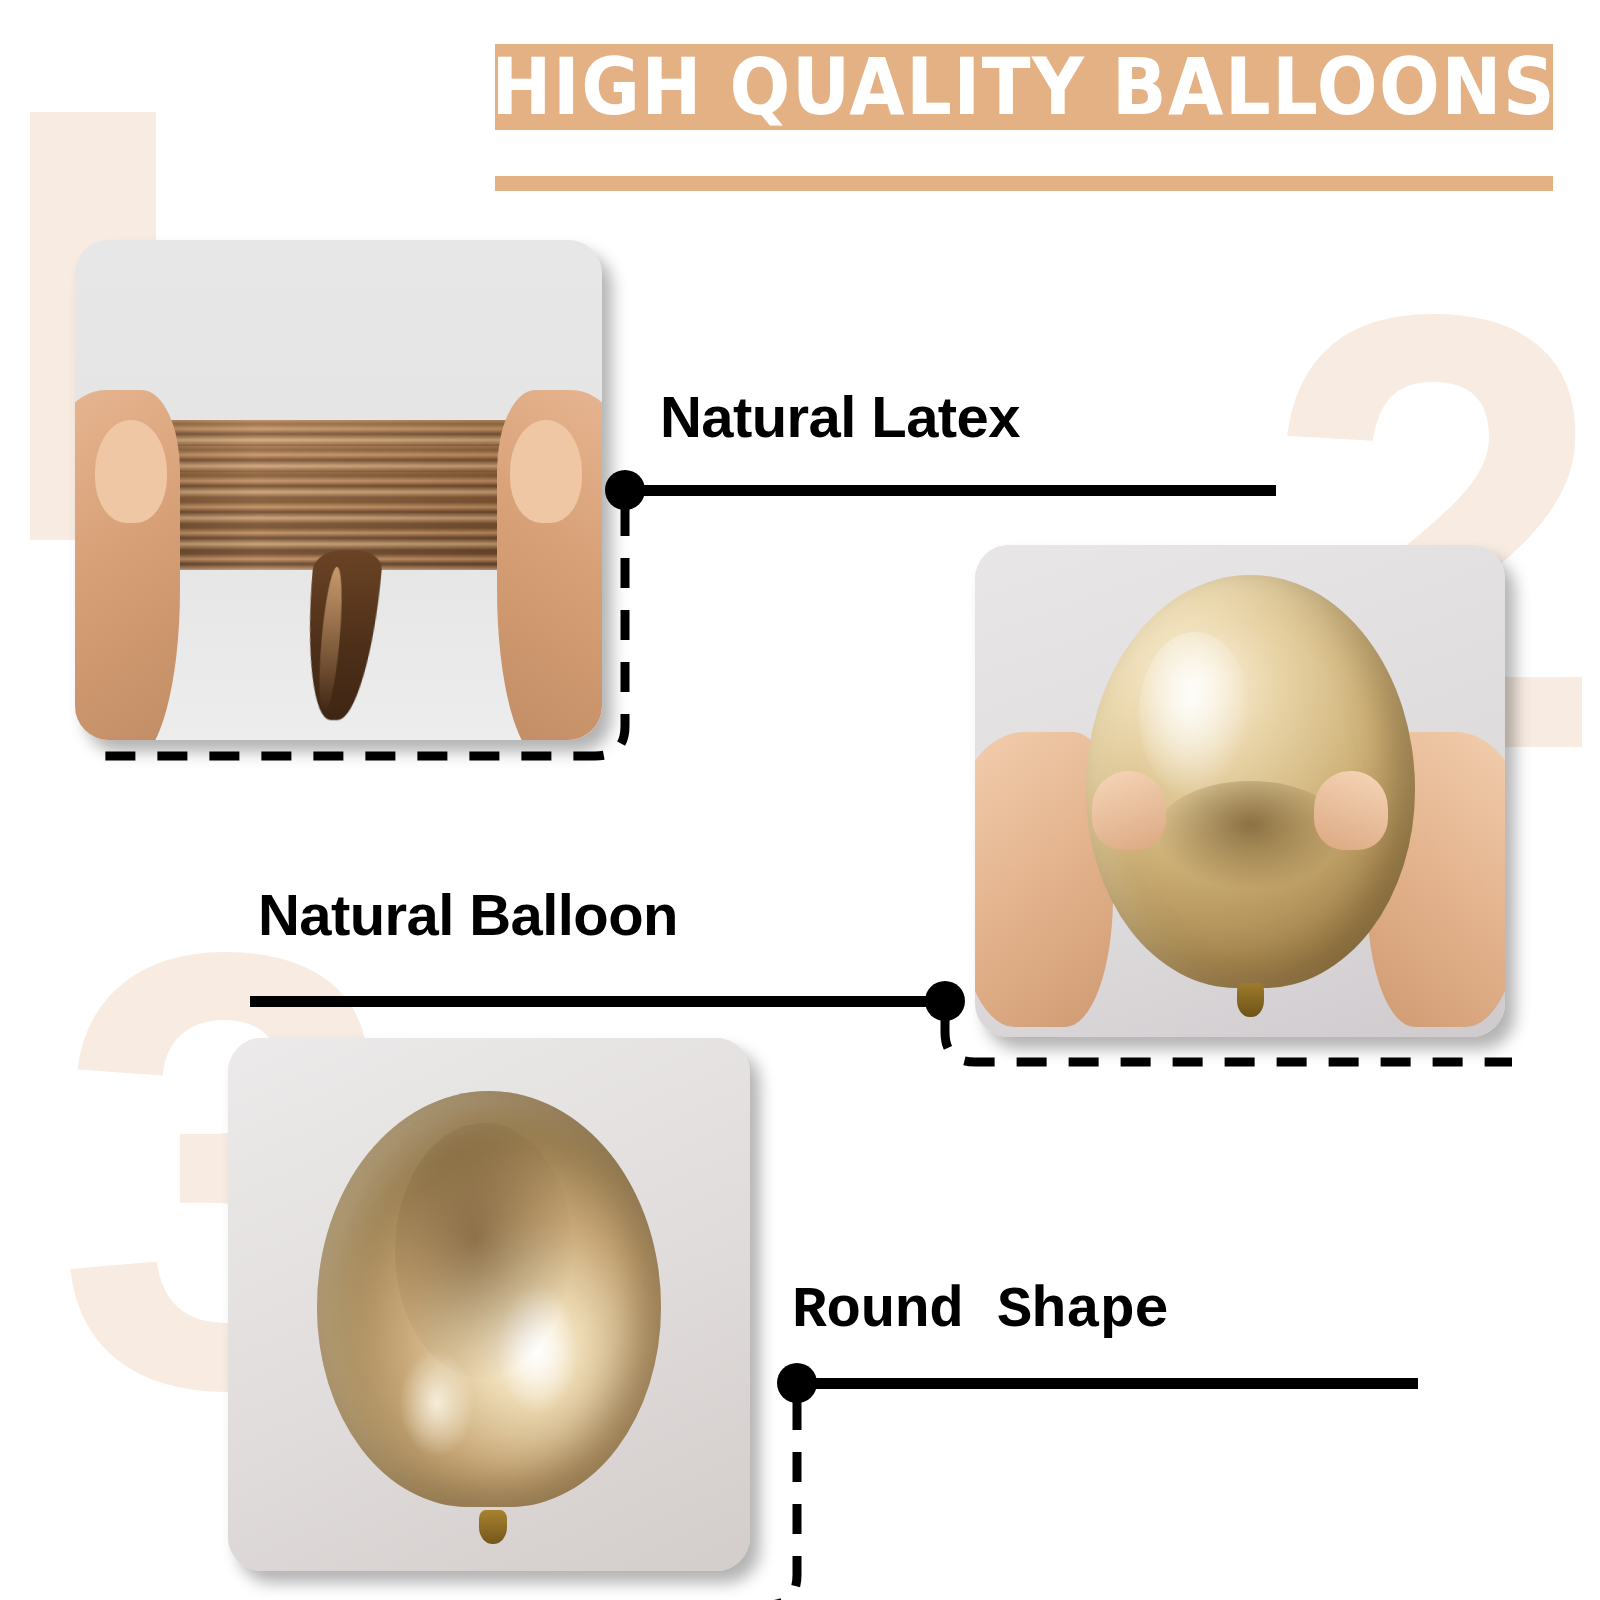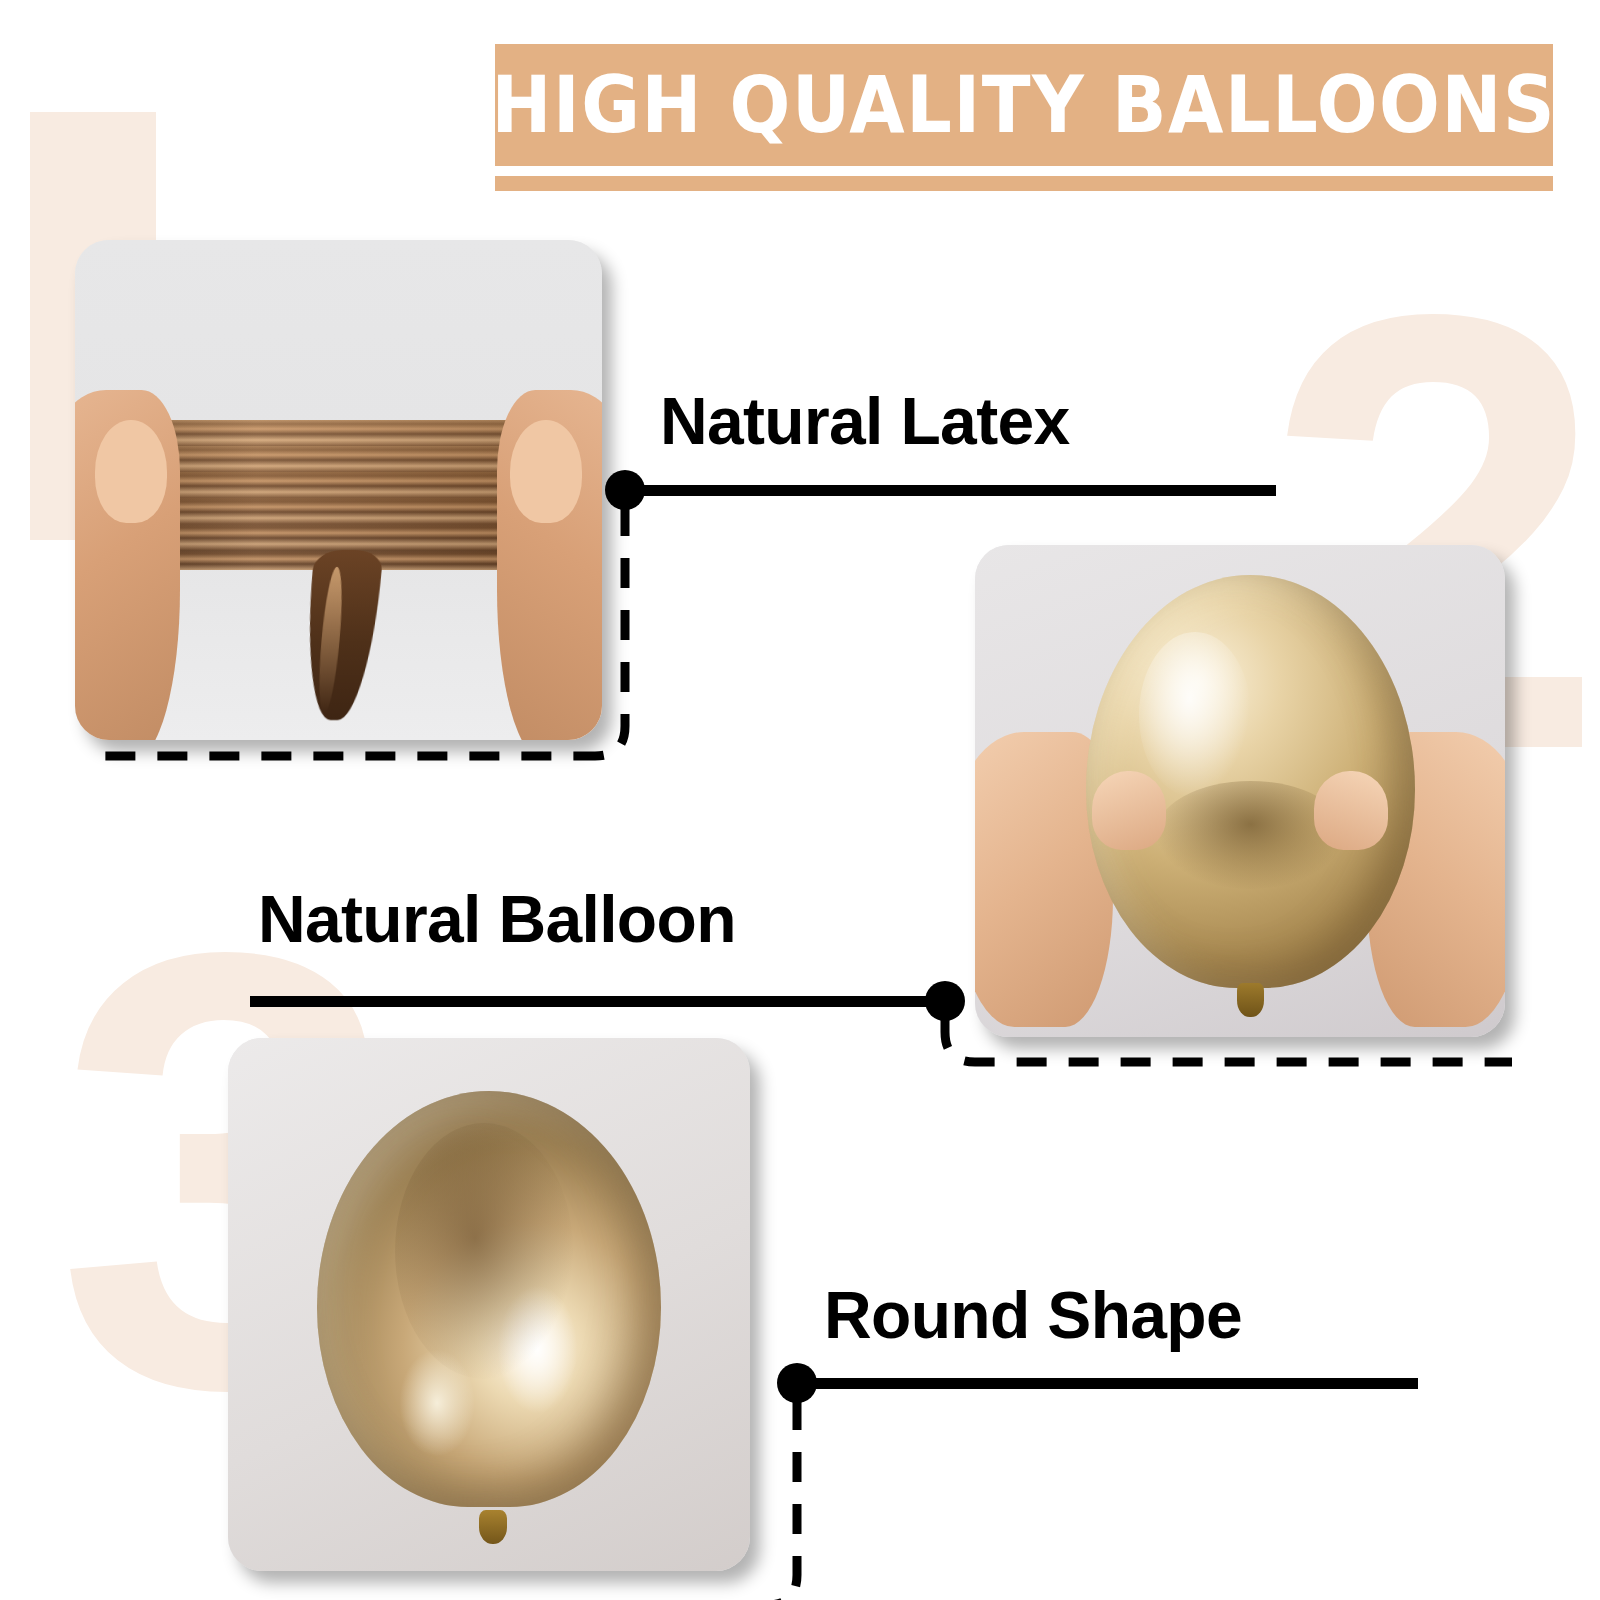--- a/index.html
+++ b/index.html
@@ -15,21 +15,21 @@
   .bg-num { position:absolute; color:#F8EBE1; font-weight:700; line-height:1;
             user-select:none; font-family:"Liberation Sans", sans-serif; }
 
   .bg-num-1 { left:30px; top:112px; width:126px; height:428px; background:#F8EBE1; }
 
   .bg-num-2 { left:1262px; top:222px; font-size:620px; letter-spacing:-0.04em; }
   .bg-num-3 { left:56px;  top:860px; font-size:620px; letter-spacing:-0.04em; }
 
   
   .banner {
-    position:absolute; left:495px; top:44px; width:1058px; height:122px;
+    position:absolute; left:495px; top:44px; width:1058px; height:86px;
     background:#E3B184;
     display:flex; align-items:center; justify-content:center;
   }
   .banner-title {
     color:#ffffff;
     font-size:78px;
     font-weight:700;
     letter-spacing:0.02em;
     white-space:nowrap;
     font-family:"DejaVu Sans", sans-serif;
@@ -175,21 +175,21 @@
     background:radial-gradient(ellipse at 45% 45%, rgba(92,66,34,.55), rgba(120,92,52,0) 72%);
     border-radius:50%;
   }
   .p3-nozzle {
     position:absolute; left:48%; bottom:5%; width:5.5%; height:6.5%;
     background:linear-gradient(180deg,#a8822f,#74561a);
     border-radius:24% 24% 48% 48%;
   }
   .callout-text {
     position:absolute;
-    font-size:66px;
+    font-size:58px;
     font-weight:700;
     color:#000000;
     white-space:nowrap;
     line-height:1;
     letter-spacing:-0.01em;
     font-family:"Liberation Sans", sans-serif;
   }
   .rule { position:absolute; background:#000000; height:11px; }
   .dot  { position:absolute; width:40px; height:40px; border-radius:50%; background:#000000; }
 
@@ -197,21 +197,21 @@
   .c1-text { left:660px;  top:388px; }
   .c1-rule { left:640px;  top:485px; width:636px; }
   .c1-dot  { left:605px;  top:470px; }
 
   
   .c2-text { left:258px;  top:886px; }
   .c2-rule { left:250px;  top:996px; width:700px; }
   .c2-dot  { left:925px;  top:981px; }
 
   
-  .c3-text { left:824px;  top:1282px; }
+  .c3-text { left:792px;  top:1282px;font-family:Liberation Mono, monospace; }
   .c3-rule { left:800px;  top:1378px; width:618px; }
   .c3-dot  { left:777px;  top:1363px; }
 
   
   .dashpath { position:absolute; left:0; top:0; width:1600px; height:1600px;
               pointer-events:none; }
 </style>
 </head>
 <body>
 

